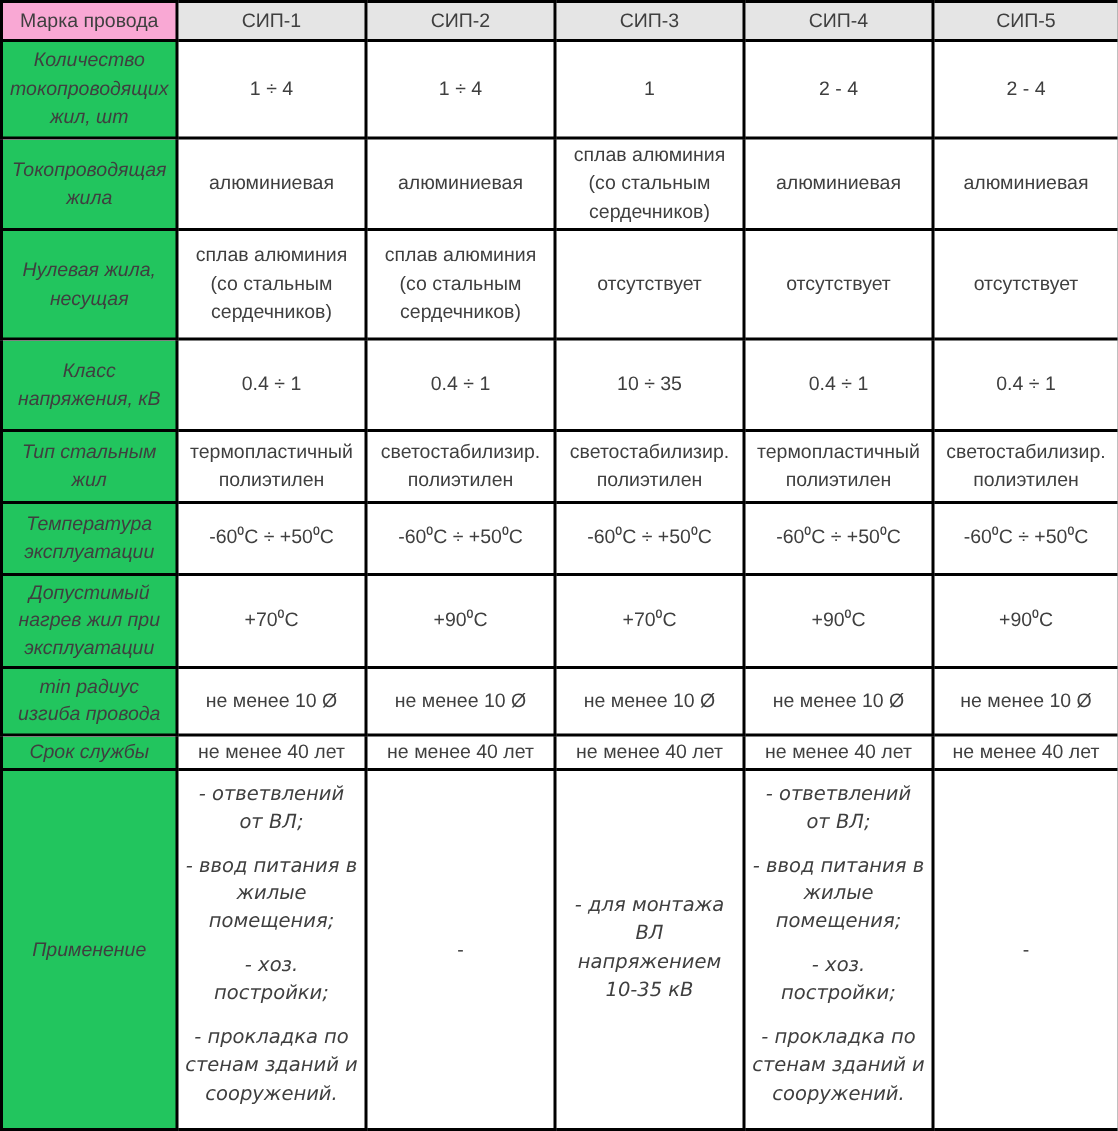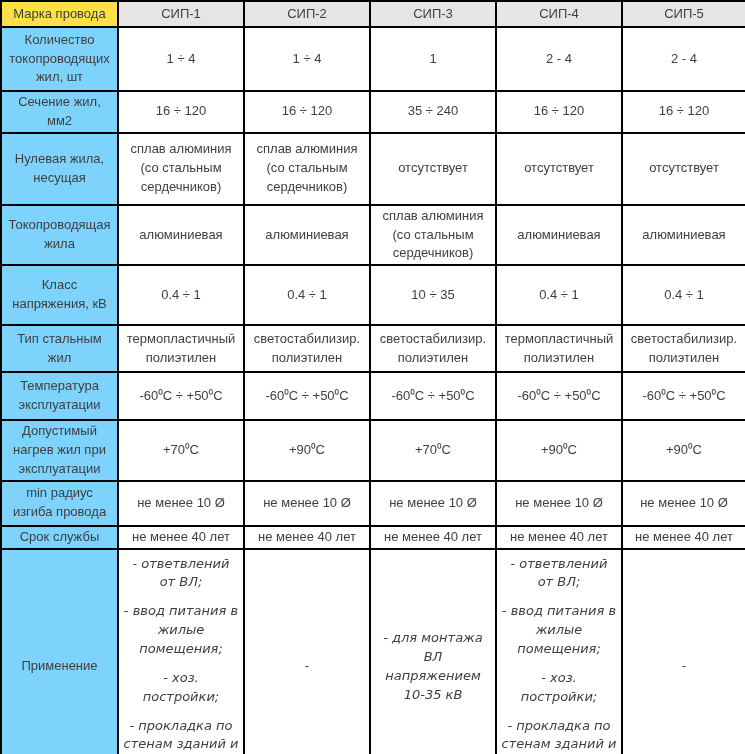--- a/index.html
+++ b/index.html
@@ -17,22 +17,22 @@
   table.spec th, table.spec td {
     border: 2px solid #000000;
     padding: 1px 4px;
     text-align: center;
     vertical-align: middle;
     font-weight: normal;
     line-height: 1.45;
     overflow: hidden;
   }
   thead th { background: #e5e5e5; }
-  thead th.corner { background: #fde047; }
-  th.rowlabel { background: #7dd3fc; }
+  thead th.corner { background: #f9a8d4; }
+  th.rowlabel { background: #22c55e; font-style: italic; }
   
   td.apply-list {
     vertical-align: top;
     text-align: justify;
     font-family: "DejaVu Sans", sans-serif;
     padding: 0 4px 2px 4px;
   }
   td.apply-mid {
     vertical-align: middle;
     text-align: justify;
@@ -66,43 +66,35 @@
   </thead>
   <tbody>
     <tr style="height:64px">
       <th class="rowlabel">Количество токопроводящих жил, шт</th>
       <td>1 ÷ 4</td>
       <td>1 ÷ 4</td>
       <td>1</td>
       <td>2 - 4</td>
       <td>2 - 4</td>
     </tr>
-    <tr style="height:38px">
-      <th class="rowlabel">Сечение жил, мм2</th>
-      <td>16 ÷ 120</td>
-      <td>16 ÷ 120</td>
-      <td>35 ÷ 240</td>
-      <td>16 ÷ 120</td>
-      <td>16 ÷ 120</td>
+    <tr style="height:58px">
+      <th class="rowlabel">Токопроводящая жила</th>
+      <td>алюминиевая</td>
+      <td>алюминиевая</td>
+      <td>сплав алюминия (со стальным сердечников)</td>
+      <td>алюминиевая</td>
+      <td>алюминиевая</td>
     </tr>
     <tr style="height:72px">
       <th class="rowlabel">Нулевая жила, несущая</th>
       <td>сплав алюминия (со стальным сердечников)</td>
       <td>сплав алюминия (со стальным сердечников)</td>
       <td>отсутствует</td>
       <td>отсутствует</td>
       <td>отсутствует</td>
-    </tr>
-    <tr style="height:58px">
-      <th class="rowlabel">Токопроводящая жила</th>
-      <td>алюминиевая</td>
-      <td>алюминиевая</td>
-      <td>сплав алюминия (со стальным сердечников)</td>
-      <td>алюминиевая</td>
-      <td>алюминиевая</td>
     </tr>
     <tr style="height:60px">
       <th class="rowlabel">Класс напряжения, кВ</th>
       <td>0.4 ÷ 1</td>
       <td>0.4 ÷ 1</td>
       <td>10 ÷ 35</td>
       <td>0.4 ÷ 1</td>
       <td>0.4 ÷ 1</td>
     </tr>
     <tr style="height:47px">

